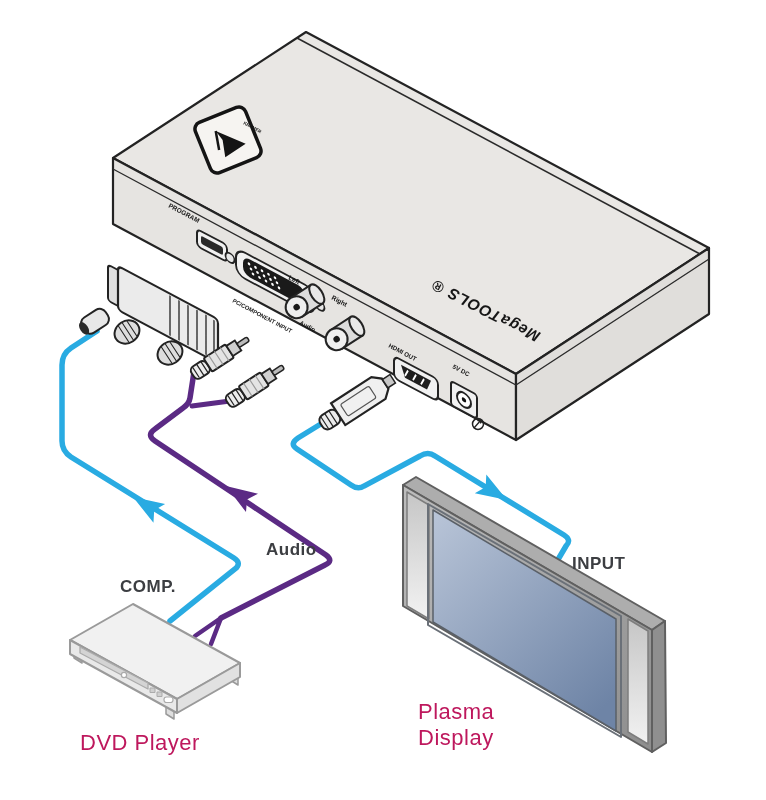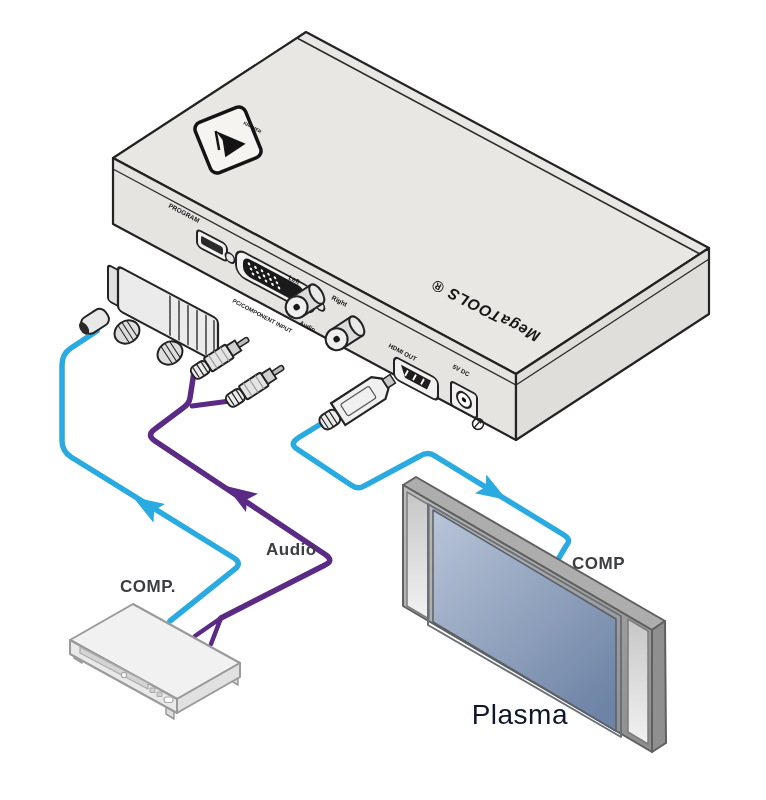--- a/index.html
+++ b/index.html
@@ -1,20 +1,20 @@
 <!DOCTYPE html>
 <html><head>
 <meta charset="utf-8">
 <style>
   html,body{margin:0;padding:0;background:#ffffff;}
   #stage{position:relative;width:766px;height:800px;background:#fff;overflow:hidden;
          font-family:"Liberation Sans", sans-serif;}
   #stage svg{position:absolute;left:0;top:0;}
   .cable-label{position:absolute;font-weight:bold;font-size:17px;letter-spacing:.5px;color:#3c3e42;}
-  .device-label{position:absolute;width:150px;text-align:right;font-size:28px;color:#0f172a;letter-spacing:.5px;}
+  .device-label{position:absolute;width:150px;text-align:left;font-size:22px;color:#be185d;letter-spacing:.5px;}
   .panel-text{font-weight:bold;fill:#141414;}
 </style>
 </head>
 <body>
 
 <div id="stage">
 <svg width="766" height="800" viewBox="0 0 766 800">
   <defs>
     <linearGradient id="bezelGrad" x1="0" y1="0" x2="1" y2="1">
       <stop offset="0" stop-color="#bdbdbd"></stop>
@@ -193,18 +193,20 @@
     <path d="M403 485 L652 630 L652 752 L403 606 Z" fill="url(#bezelGrad)" stroke="#606060" stroke-width="2"></path>
     <path d="M407 492 L429 505 L429 619 L407 606 Z" fill="url(#speakerGrad)" stroke="#7d7d7d" stroke-width="1.5"></path>
     <path d="M628 619 L648 631 L648 744 L628 732 Z" fill="url(#speakerGrad)" stroke="#7d7d7d" stroke-width="1.5"></path>
     <path d="M428 504 L621 616 L621 737 L428 625 Z" fill="none" stroke="#6a7078" stroke-width="2"></path>
     <path d="M433 510 L616 619 L616 731 L433 622 Z" fill="url(#screenGrad)" stroke="#5a6068" stroke-width="1.5"></path>
   </g>
 </svg>
 
 <div class="cable-label" style="left:120px;top:577px;">COMP.</div>
 <div class="cable-label" style="left:266px;top:540px;">Audio</div>
-<div class="cable-label" style="left:572px;top:554px;">COMP</div>
-
+<div class="cable-label" style="left:572px;top:554px;">INPUT</div>
+
+<div class="device-label" style="left:80px;top:730px;">DVD Player</div>
 <div class="device-label" style="left:418px;top:699px;">
   <div>Plasma</div>
+  <div>Display</div>
 </div>
 </div>
 
 </body></html>

